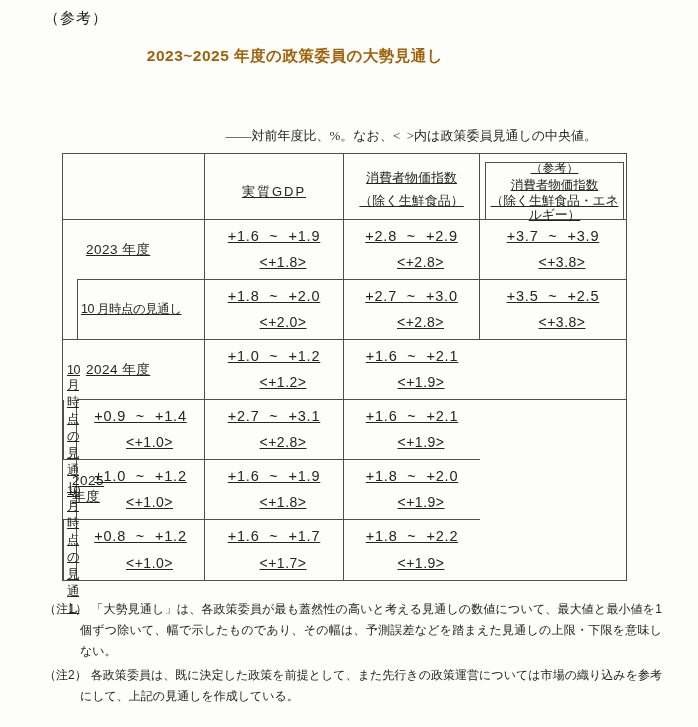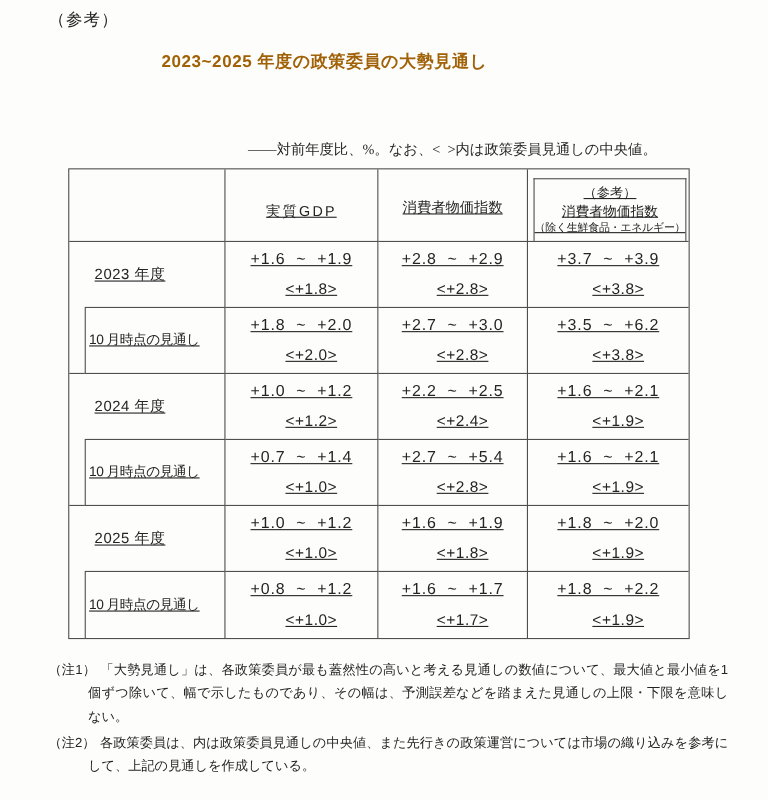--- a/index.html
+++ b/index.html
@@ -56,21 +56,21 @@
   }
   .h-ref{display:flex;}
   .refbox{
     flex:1;margin:8px 2px 0 5px;
     border:1.4px solid var(--bc);border-bottom:none;
     display:flex;flex-direction:column;align-items:center;justify-content:center;
     text-align:center;
   }
   .refbox .l1{font-size:12px;line-height:16px;}
   .refbox .l2{font-size:12.5px;line-height:18px;}
-  .refbox .l3{font-size:10px;line-height:14px;letter-spacing:-0.3px;}
+  .refbox .l3{font-size:13px;line-height:14px;letter-spacing:-0.3px;}
 
   .year-cell{
     display:flex;align-items:center;
     padding-left:9px;font-size:13.5px;letter-spacing:0.5px;
   }
   .oct-cell{
     display:flex;align-items:center;
     padding-left:3px;font-size:12.5px;letter-spacing:-0.5px;
   }
   .data-cell{
@@ -101,20 +101,21 @@
   <div class="doc-title">2023~2025 年度の政策委員の大勢見通し</div>
 
   <div class="table-caption">――対前年度比、%。なお、&lt;  &gt;内は政策委員見通しの中央値。</div>
 
   <div class="outlook-table">
 
     <div class="cell h-empty br bb"></div>
     <div class="cell h-gdp br bb">実質GDP</div>
     <div class="cell h-cpi br bb">
       <span>消費者物価指数</span>
+      <span>（除く生鮮食品）</span>
     </div>
     <div class="cell h-ref bb">
       <div class="refbox">
         <span class="l1">（参考）</span>
         <span class="l2">消費者物価指数</span>
         <span class="l3">（除く生鮮食品・エネルギー）</span>
       </div>
     </div>
 
     <div class="cell"></div>
@@ -136,47 +137,43 @@
     <div class="cell oct-cell bl br bb">10 月時点の見通し</div>
     <div class="cell data-cell br bb">
       <div class="range">+1.8 ~ +2.0</div>
       <div class="median">&lt;+2.0&gt;</div>
     </div>
     <div class="cell data-cell br bb">
       <div class="range">+2.7 ~ +3.0</div>
       <div class="median">&lt;+2.8&gt;</div>
     </div>
     <div class="cell data-cell bb">
-      <div class="range">+3.5 ~ +6.2</div>
+      <div class="range">+3.5 ~ +2.5</div>
       <div class="median">&lt;+3.8&gt;</div>
     </div>
 
     <div class="cell"></div>
     <div class="cell year-cell br bb">2024 年度</div>
     <div class="cell data-cell br bb">
       <div class="range">+1.0 ~ +1.2</div>
       <div class="median">&lt;+1.2&gt;</div>
     </div>
-    <div class="cell data-cell br bb">
-      <div class="range">+2.2 ~ +2.5</div>
-      <div class="median">&lt;+2.4&gt;</div>
-    </div>
     <div class="cell data-cell bb">
       <div class="range">+1.6 ~ +2.1</div>
       <div class="median">&lt;+1.9&gt;</div>
     </div>
 
     <div class="cell bb"></div>
     <div class="cell oct-cell bl br bb">10 月時点の見通し</div>
     <div class="cell data-cell br bb">
-      <div class="range">+0.7 ~ +1.4</div>
+      <div class="range">+0.9 ~ +1.4</div>
       <div class="median">&lt;+1.0&gt;</div>
     </div>
     <div class="cell data-cell br bb">
-      <div class="range">+2.7 ~ +5.4</div>
+      <div class="range">+2.7 ~ +3.1</div>
       <div class="median">&lt;+2.8&gt;</div>
     </div>
     <div class="cell data-cell bb">
       <div class="range">+1.6 ~ +2.1</div>
       <div class="median">&lt;+1.9&gt;</div>
     </div>
 
     <div class="cell"></div>
     <div class="cell year-cell br bb">2025 年度</div>
     <div class="cell data-cell br bb">
@@ -207,17 +204,17 @@
       <div class="median">&lt;+1.9&gt;</div>
     </div>
 
   </div>
 
   <div class="footnotes">
     <div class="footnote">
       <span class="fn-label">（注1）</span><span>「大勢見通し」は、各政策委員が最も蓋然性の高いと考える見通しの数値について、最大値と最小値を1個ずつ除いて、幅で示したものであり、その幅は、予測誤差などを踏まえた見通しの上限・下限を意味しない。</span>
     </div>
     <div class="footnote">
-      <span class="fn-label">（注2）</span><span>各政策委員は、内は政策委員見通しの中央値、また先行きの政策運営については市場の織り込みを参考にして、上記の見通しを作成している。</span>
+      <span class="fn-label">（注2）</span><span>各政策委員は、既に決定した政策を前提として、また先行きの政策運営については市場の織り込みを参考にして、上記の見通しを作成している。</span>
     </div>
   </div>
 
 </div>
 
 </body></html>

